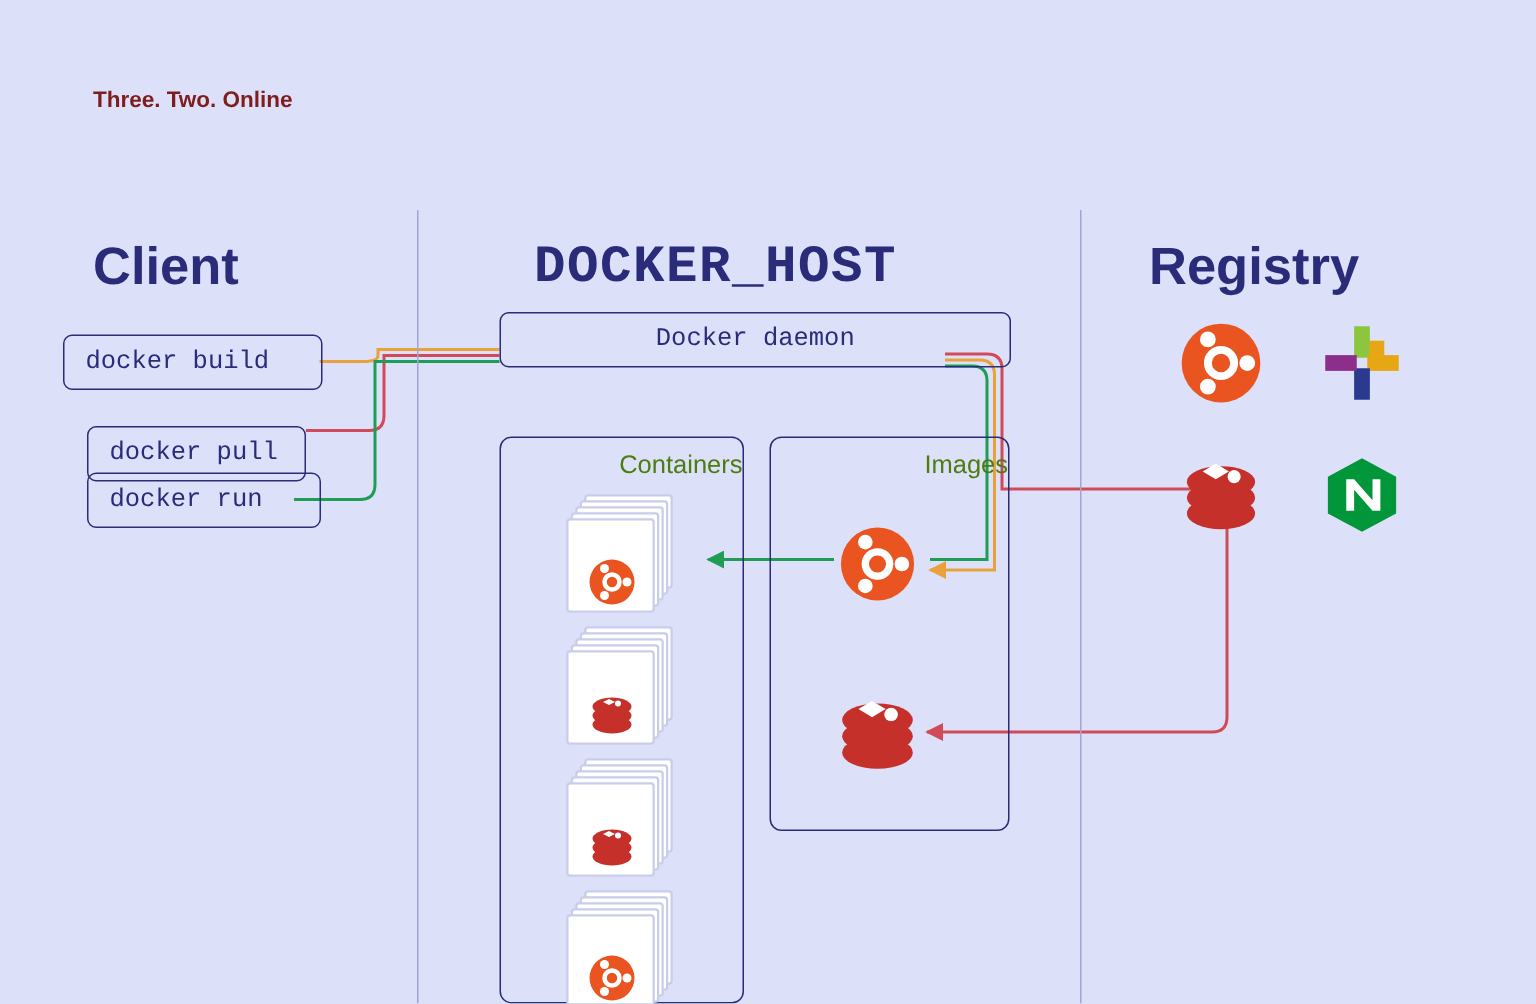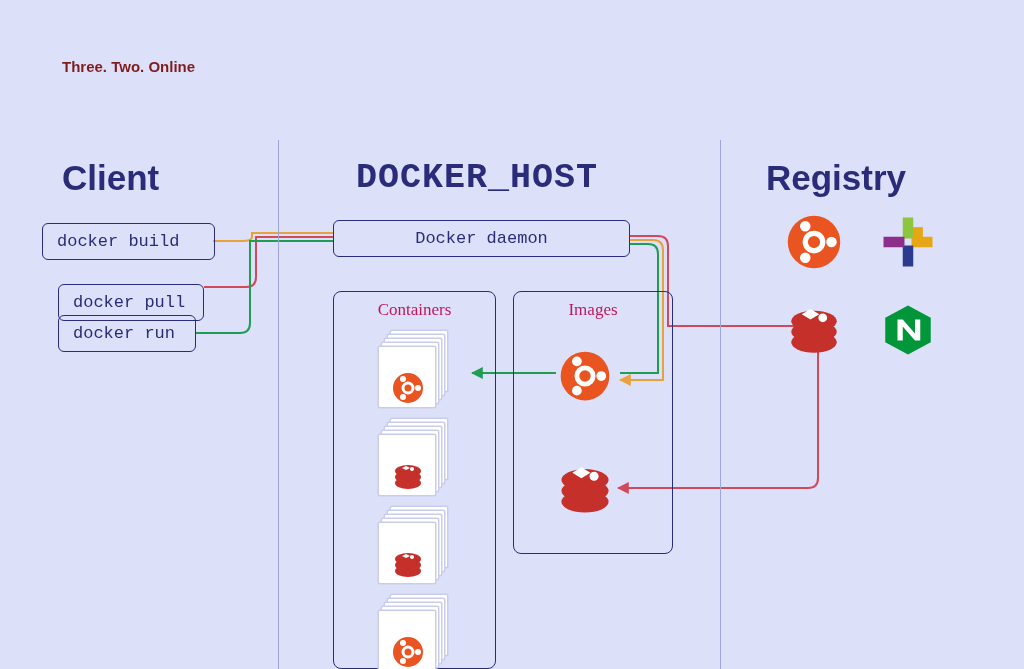--- a/index.html
+++ b/index.html
@@ -73,24 +73,24 @@
     color: #2a2c7a;
     padding: 8px 0;
   }
   .host-panel {
     position: absolute;
     border: 1.5px solid #2a2c7a;
     border-radius: 8px;
     background: transparent;
   }
   .panel-title {
-    text-align: center;
-    font-family: Liberation Serif, serif;
+    text-align: right;
+    font-family: Liberation Sans, sans-serif;
     font-size: 17px;
-    color: #be185d;
+    color: #4d7c0f;
     padding-top: 8px;
   }
   .stack {
     position: absolute;
     width: 72px;
     height: 82px;
   }
   .stack .sheet {
     position: absolute;
     width: 58px;
@@ -167,23 +167,23 @@
 
 <div class="vline" style="left:278px"></div>
 <div class="vline" style="left:720px"></div>
 
 <div class="column-heading" style="left:62px; top:158px">Client</div>
 <div class="column-heading" style="left:356px; top:158px; font-family:'Courier New',monospace; letter-spacing:1px">DOCKER_HOST</div>
 <div class="column-heading" style="left:766px; top:158px">Registry</div>
 
 <div class="cmd" style="left:42px; top:223px; width:173px">docker build</div>
 <div class="cmd" style="left:58px; top:284px; width:146px">docker pull</div>
-<div class="cmd" style="left:58px; top:315px; width:138px">docker run</div>
-
-<div class="daemon-box" style="left:333px; top:220px; width:297px">Docker daemon</div>
+<div class="cmd" style="left:58px; top:315px; width:156px">docker run</div>
+
+<div class="daemon-box" style="left:333px; top:208px; width:341px">Docker daemon</div>
 
 <div class="host-panel" style="left:333px; top:291px; width:163px; height:378px">
   <div class="panel-title">Containers</div>
 </div>
 
 <div class="stack" style="left:378px; top:330px">
   <div class="sheet s1"></div>
     <div class="sheet s2"></div>
     <div class="sheet s3"></div>
     <div class="sheet s4"></div>

